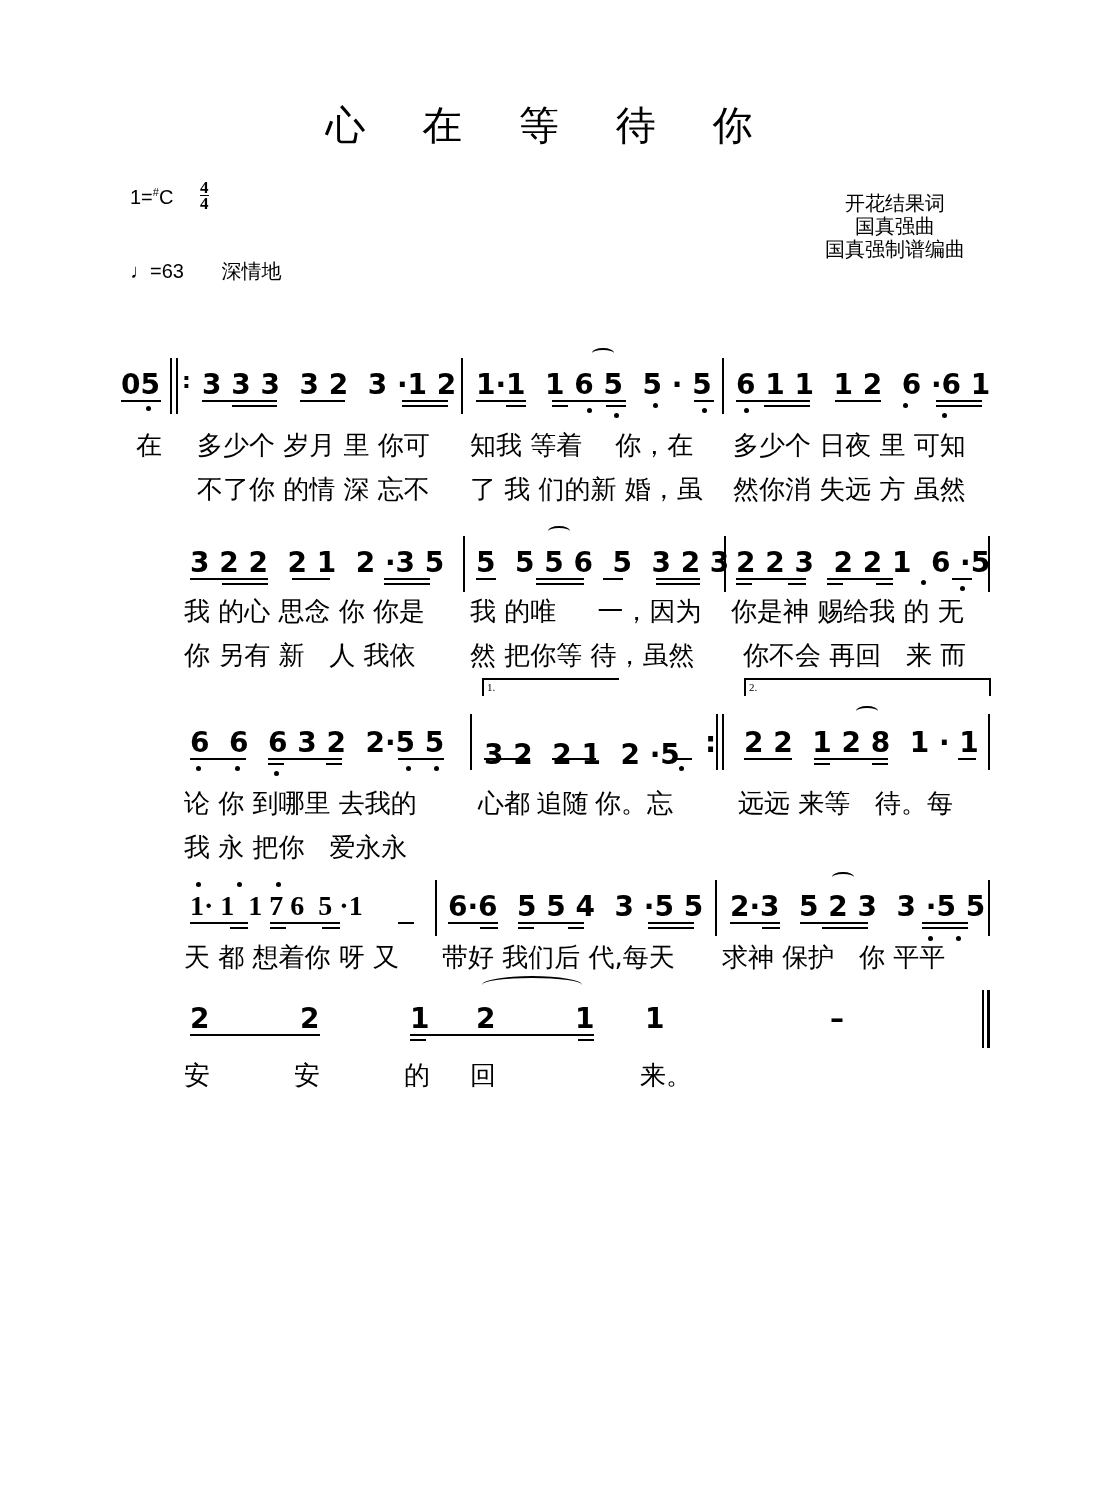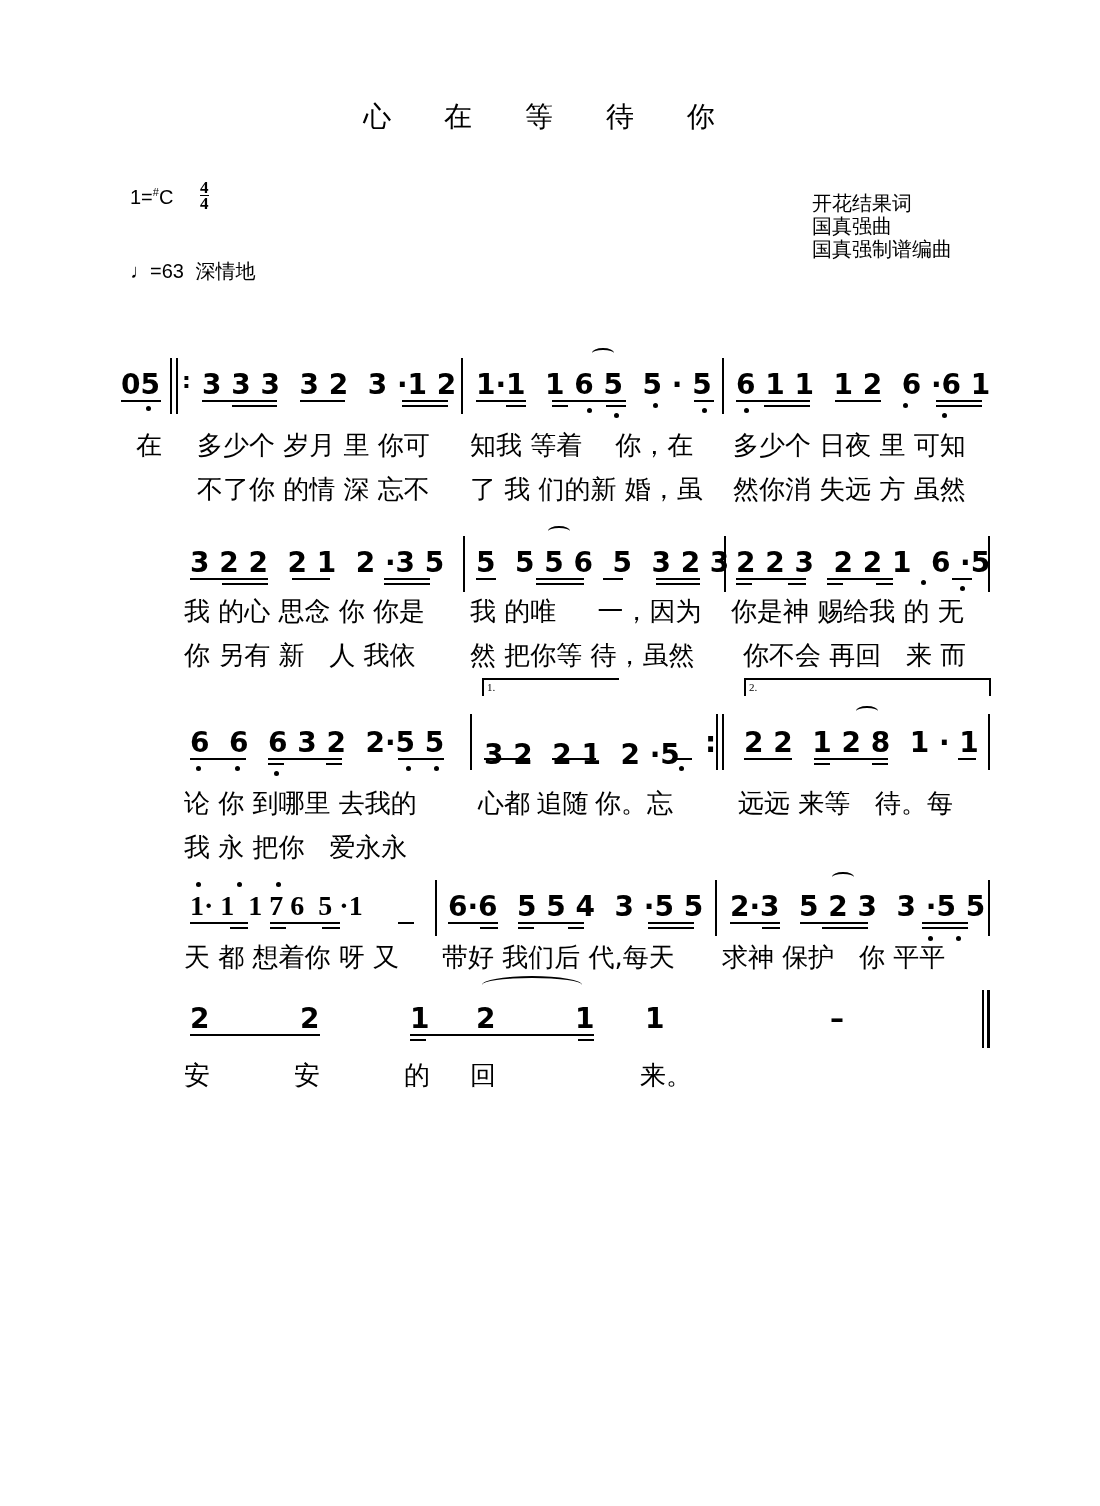--- a/index.html
+++ b/index.html
@@ -1,26 +1,26 @@
 <!DOCTYPE html>
 <html><head>
 <meta charset="utf-8">
 <style>
   html, body { margin:0; padding:0; background:#ffffff; }
   body { width:1100px; height:1506px; position:relative; overflow:hidden;
          font-family:"DejaVu Sans", "Liberation Sans", sans-serif; color:#000; }
   .abs { position:absolute; white-space:nowrap; }
-  .title { left:0; width:1100px; top:98px; text-align:center; font-size:28px; letter-spacing:22px; }
+  .title { left:0; width:1100px; top:98px; text-align:center; font-size:40px; letter-spacing:22px; }
   .key { left:130px; top:186px; font-size:20px; font-family:"Liberation Sans", sans-serif; }
   .key sup { font-size:11px; }
   .timesig { left:200px; top:180px; font-size:17px; font-weight:bold; line-height:15px; text-align:center; font-family:"Liberation Serif", serif; }
   .timesig .num { border-bottom:1.5px solid #000; }
   .tempo { left:130px; top:258px; font-size:20px; font-family:"Liberation Sans", sans-serif; }
   .credits { right:122px; top:192px; font-size:20px; line-height:23px; }
-  .credits .row { display:flex; justify-content:flex-start; width:166px; }
+  .credits .row { display:flex; justify-content:center; width:166px; }
   .notes { font-size:28px; font-weight:bold; font-family:"DejaVu Sans", sans-serif; }
   .lyrics { font-size:26px; font-family:"DejaVu Sans", sans-serif; }
   .bar { position:absolute; width:2px; background:#000; }
   .dbar { position:absolute; width:8px; border-left:2px solid #000; border-right:2px solid #000; box-sizing:border-box; }
   .u1 { position:absolute; height:2px; background:#000; }
   .dot { position:absolute; width:5px; height:5px; border-radius:50%; background:#000; }
   .slur { position:absolute; border-top:2px solid #000; border-radius:50% 50% 0 0; height:8px; }
   .volta { position:absolute; border-top:2px solid #000; border-left:2px solid #000; height:16px; font-size:11px; padding-left:3px; line-height:14px; font-family:"Liberation Serif", serif; }
   .volta.closed { border-right:2px solid #000; }
   .tok { position:absolute; }
@@ -32,21 +32,21 @@
 
 <div class="abs key">
   <span>1=</span><sup>#</sup><span>C</span>
 </div>
 <div class="abs timesig">
   <div class="num">4</div>
   <div>4</div>
 </div>
 <div class="abs tempo">
   <span>♩=63</span>
-  <span style="margin-left:6px">深情地</span>
+  <span style="margin-left:32px">深情地</span>
 </div>
 
 <div class="abs credits">
   <div class="row">
       <span>开花结果</span>
       <span>词</span>
     </div>
   <div class="row">
       <span>国真强</span>
       <span>曲</span>

